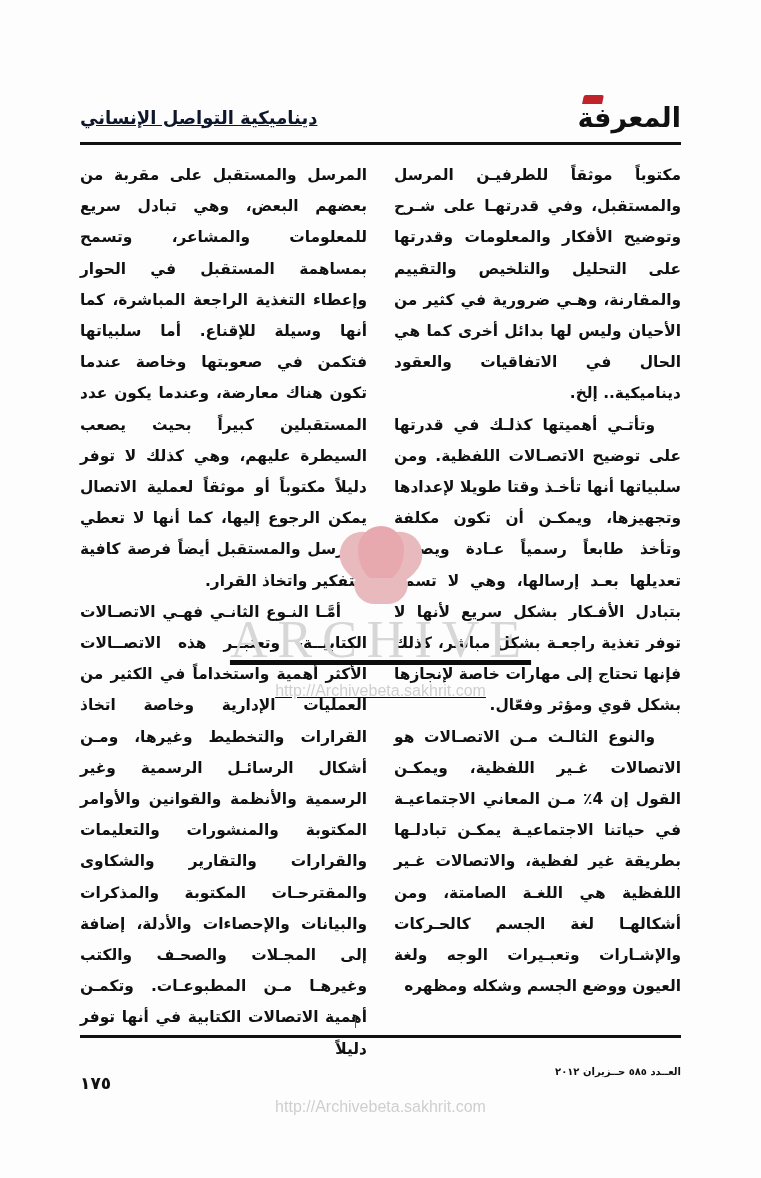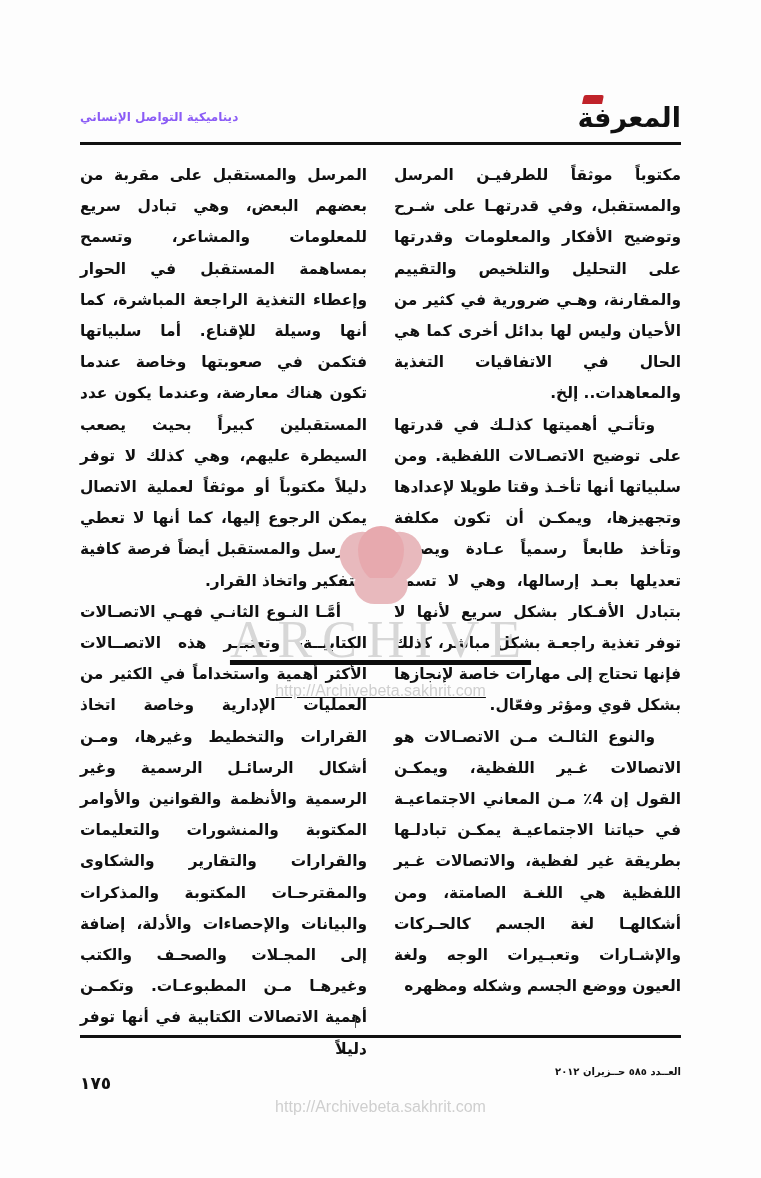--- a/index.html
+++ b/index.html
@@ -52,24 +52,25 @@
     position: absolute;
     top: -9px;
     left: 6px;
     width: 20px;
     height: 9px;
     background: #c0232a;
     border-radius: 2px 2px 0 0;
     transform: skewX(-12deg);
   }
   .header-title {
-    font-size: 12px;
-    font-weight: bold;
-    color: #8b5cf6;
+    font-size: 18px;
+    font-weight: bold;
+    color: #0f172a;
     letter-spacing: 0px;
+    text-decoration: underline;
   }
 
   .header-rule {
     position: absolute;
     top: 142px;
     left: 80px;
     right: 80px;
     height: 3px;
     background: #111111;
   }
@@ -231,21 +232,21 @@
   <div class="header-rule"></div>
 
   <div class="body-area">
 
     <div class="column">
       <p class="para">المرسل والمستقبل على مقربة من بعضهم البعض، وهي تبادل سريع للمعلومات والمشاعر، وتسمح بمساهمة المستقبل في الحوار وإعطاء التغذية الراجعة المباشرة، كما أنها وسيلة للإقناع. أما سلبياتها فتكمن في صعوبتها وخاصة عندما تكون هناك معارضة، وعندما يكون عدد المستقبلين كبيراً بحيث يصعب السيطرة عليهم، وهي كذلك لا توفر دليلاً مكتوباً أو موثقاً لعملية الاتصال يمكن الرجوع إليها، كما أنها لا تعطي المرسل والمستقبل أيضاً فرصة كافية للتفكير واتخاذ القرار.</p>
       <p class="para indent">أمَّـا النـوع الثانـي فهـي الاتصـالات الكتابيــة، وتعتبــر هذه الاتصــالات الأكثر أهمية واستخداماً في الكثير من العمليات الإدارية وخاصة اتخاذ القرارات والتخطيط وغيرها، ومـن أشكال الرسائـل الرسمية وغير الرسمية والأنظمة والقوانين والأوامر المكتوبة والمنشورات والتعليمات والقرارات والتقارير والشكاوى والمقترحـات المكتوبة والمذكرات والبيانات والإحصاءات والأدلة، إضافة إلى المجـلات والصحـف والكتب وغيرهـا مـن المطبوعـات. وتكمـن أهمية الاتصالات الكتابية في أنها توفر دليلاً</p>
     </div>
 
     <div class="column">
-      <p class="para">مكتوباً موثقاً للطرفيـن المرسل والمستقبل، وفي قدرتهـا على شـرح وتوضيح الأفكار والمعلومات وقدرتها على التحليل والتلخيص والتقييم والمقارنة، وهـي ضرورية في كثير من الأحيان وليس لها بدائل أخرى كما هي الحال في الاتفاقيات التغذية والمعاهدات.. إلخ.</p>
+      <p class="para">مكتوباً موثقاً للطرفيـن المرسل والمستقبل، وفي قدرتهـا على شـرح وتوضيح الأفكار والمعلومات وقدرتها على التحليل والتلخيص والتقييم والمقارنة، وهـي ضرورية في كثير من الأحيان وليس لها بدائل أخرى كما هي الحال في الاتفاقيات والعقود ديناميكية.. إلخ.</p>
       <p class="para indent">وتأتـي أهميتها كذلـك في قدرتها على توضيح الاتصـالات اللفظية. ومن سلبياتها أنها تأخـذ وقتا طويلا لإعدادها وتجهيزها، ويمكـن أن تكون مكلفة وتأخذ طابعاً رسمياً عـادة ويصعب تعديلها بعـد إرسالها، وهي لا تسمح بتبادل الأفـكار بشكل سريع لأنها لا توفر تغذية راجعـة بشكل مباشر، كذلك فإنها تحتاج إلى مهارات خاصة لإنجازها بشكل قوي ومؤثر وفعّال.</p>
       <p class="para indent">والنوع الثالـث مـن الاتصـالات هو الاتصالات غـير اللفظية، ويمكـن القول إن 4٪ مـن المعاني الاجتماعيـة في حياتنا الاجتماعيـة يمكـن تبادلـها بطريقة غير لفظية، والاتصالات غـير اللفظية هي اللغـة الصامتة، ومن أشكالهـا لغة الجسم كالحـركات والإشـارات وتعبـيرات الوجه ولغة العيون ووضع الجسم وشكله ومظهره</p>
     </div>
 
   </div>
 
   <div class="watermark">
     <div class="wm-logo">
       <span class="leaf l1"></span>
       <span class="leaf l3"></span>

